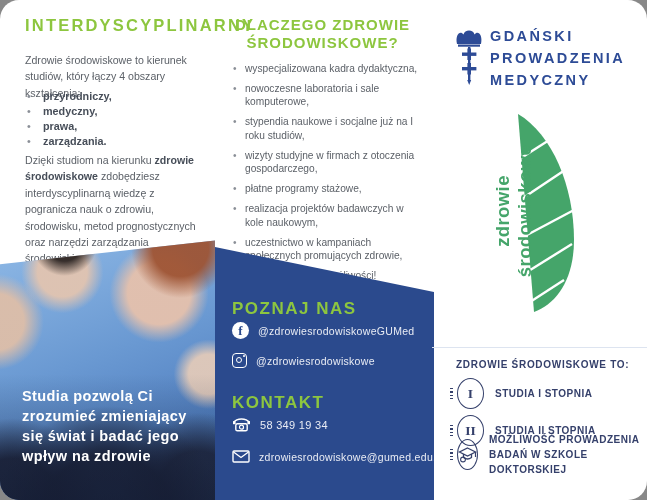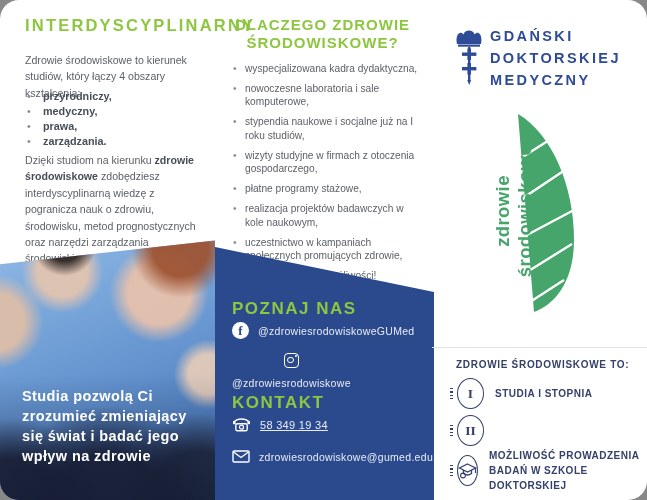--- a/index.html
+++ b/index.html
@@ -116,26 +116,26 @@
       <li>a ponadto morze możliwości!</li>
     </ul>
 
     <div class="contact-panel">
       <div class="cp-inner">
         <div class="cp-head" style="top:52px;">POZNAJ NAS</div>
         <div class="cp-row" style="top:75px;">
           <span class="fb-badge">f</span>
           <span>@zdrowiesrodowiskoweGUMed</span>
         </div>
-        <div class="cp-row" style="top:106px;flex-direction:column;">
+        <div class="cp-row" style="top:106px;">
           <span class="ig-badge"></span>
           <span>@zdrowiesrodowiskowe</span>
         </div>
         <div class="cp-head" style="top:146px;">KONTAKT</div>
-        <div class="cp-row" style="top:170px;font-size:11px;text-decoration:underline;">
+        <div class="cp-row" style="top:170px;font-size:11px;">
           <svg width="19" height="15" viewBox="0 0 19 15">
             <path d="M1.5,5.5 C5,0.8 14,0.8 17.5,5.5" fill="none" stroke="#fff" stroke-width="1.6"></path>
             <rect x="1" y="4.2" width="2.6" height="3" fill="#fff"></rect>
               <rect x="15.4" y="4.2" width="2.6" height="3" fill="#fff"></rect>
             <rect x="3.8" y="6.8" width="11.4" height="7" rx="1.6" fill="none" stroke="#fff" stroke-width="1.4"></rect>
             <circle cx="9.5" cy="10.2" r="2" fill="none" stroke="#fff" stroke-width="1.2"></circle>
           </svg>
           <span>58 349 19 34</span>
         </div>
         <div class="cp-row" style="top:203px;">
@@ -155,21 +155,21 @@
       <rect x="4" y="17.5" width="22" height="2.2" fill="#2d4b96"></rect>
       <rect x="14" y="20" width="2.4" height="33" fill="#2d4b96"></rect>
       <rect x="8" y="25.5" width="14.4" height="3.4" fill="#2d4b96"></rect>
       <rect x="13.4" y="21.5" width="3.6" height="11.5" fill="#2d4b96"></rect>
       <rect x="8" y="40" width="14.4" height="3.4" fill="#2d4b96"></rect>
       <rect x="13.4" y="36" width="3.6" height="11.5" fill="#2d4b96"></rect>
       <polygon points="13.2,53 17.2,53 15.2,58" fill="#2d4b96"></polygon>
     </svg>
     <div class="uni-name">
       <div>GDAŃSKI</div>
-      <div>DOKTORSKIEJ</div>
+      <div>PROWADZENIA</div>
       <div>MEDYCZNY</div>
     </div>
 
     <svg class="leaf" width="72" height="204" viewBox="0 0 72 204">
       <path d="M10,2 C44,22 66,74 66,128 C66,168 48,192 26,200 L10,2 Z" fill="#45a56a"></path>
       <g stroke="#ffffff" stroke-width="2.4" fill="none">
         <path d="M13,46 L46,25"></path>
         <path d="M15,86 L63,54"></path>
         <path d="M17,124 L66,98"></path>
         <path d="M19,160 L64,132"></path>
@@ -196,22 +196,23 @@
     <div class="program-row" style="top:415px;text-align:right;">
       <span class="level-marks">
           <span></span>
           <span></span>
           <span></span>
           <span></span>
         </span>
       <span class="oval">
           <span>II</span>
         </span>
-    </div>
-    <div class="program-row" style="top:448px;">
+      <span class="program-label">STUDIA II STOPNIA</span>
+    </div>
+    <div class="program-row" style="top:432px;">
       <span class="level-marks">
           <span></span>
           <span></span>
           <span></span>
           <span></span>
         </span>
       <span class="oval">
         <svg width="19" height="16" viewBox="0 0 19 16">
           <polygon points="9.5,1 17.5,5 9.5,9 1.5,5" fill="none" stroke="#35406b" stroke-width="1.3"></polygon>
           <path d="M5.5,7 L5.5,10.5 Q9.5,13.5 13.5,10.5 L13.5,7" fill="none" stroke="#35406b" stroke-width="1.3"></path>

